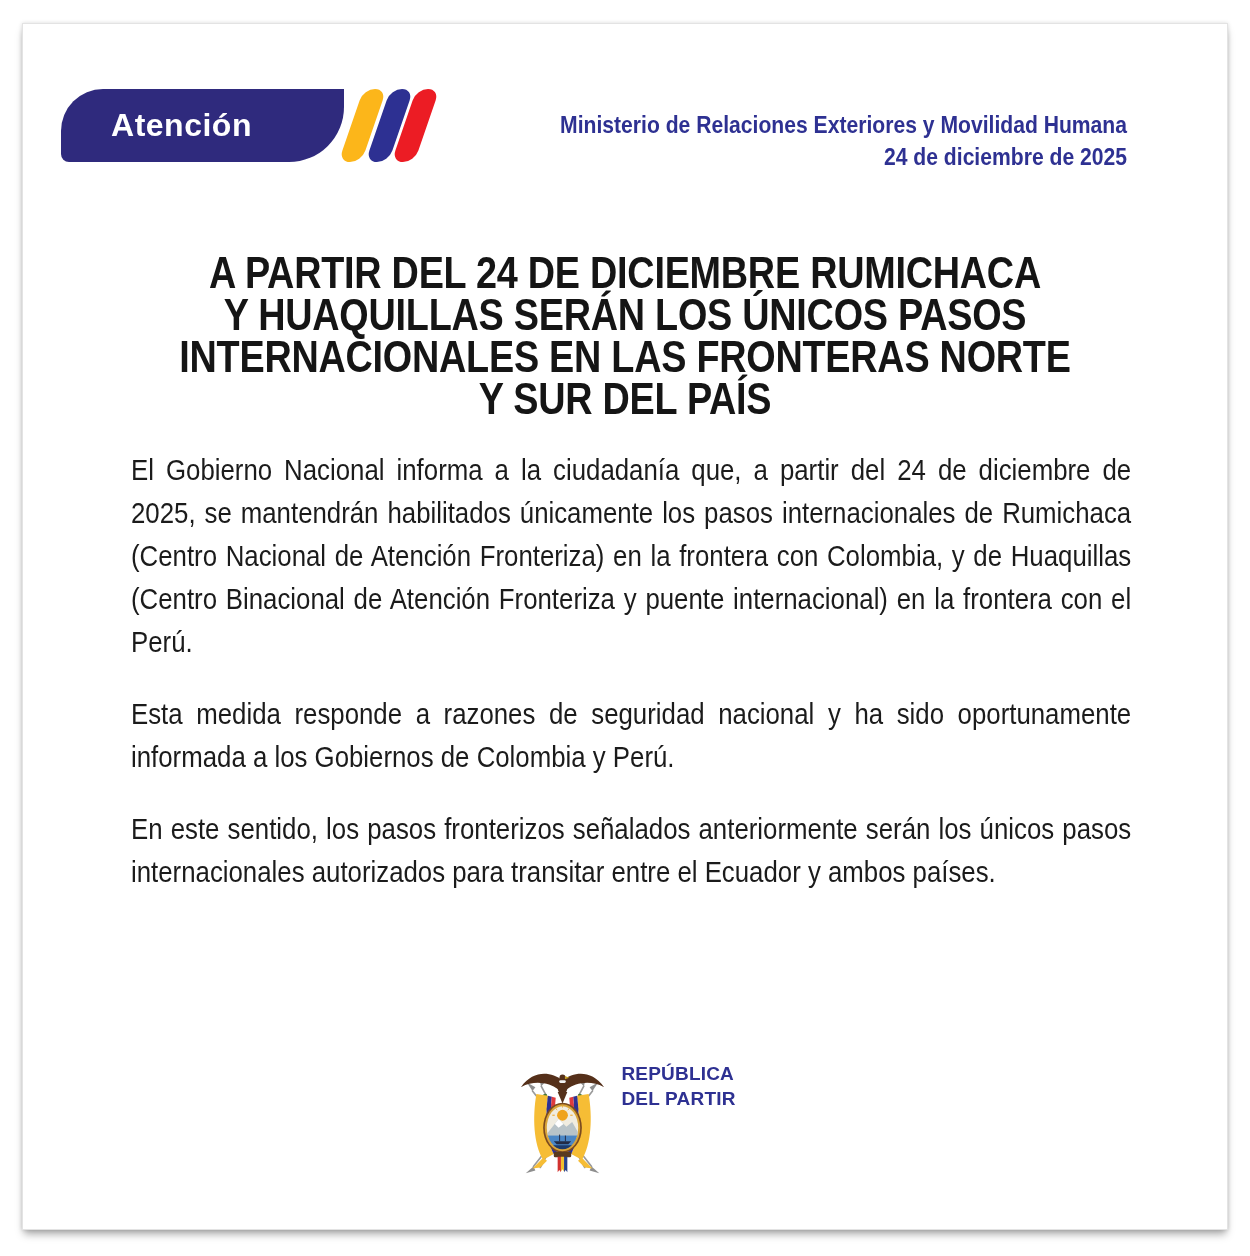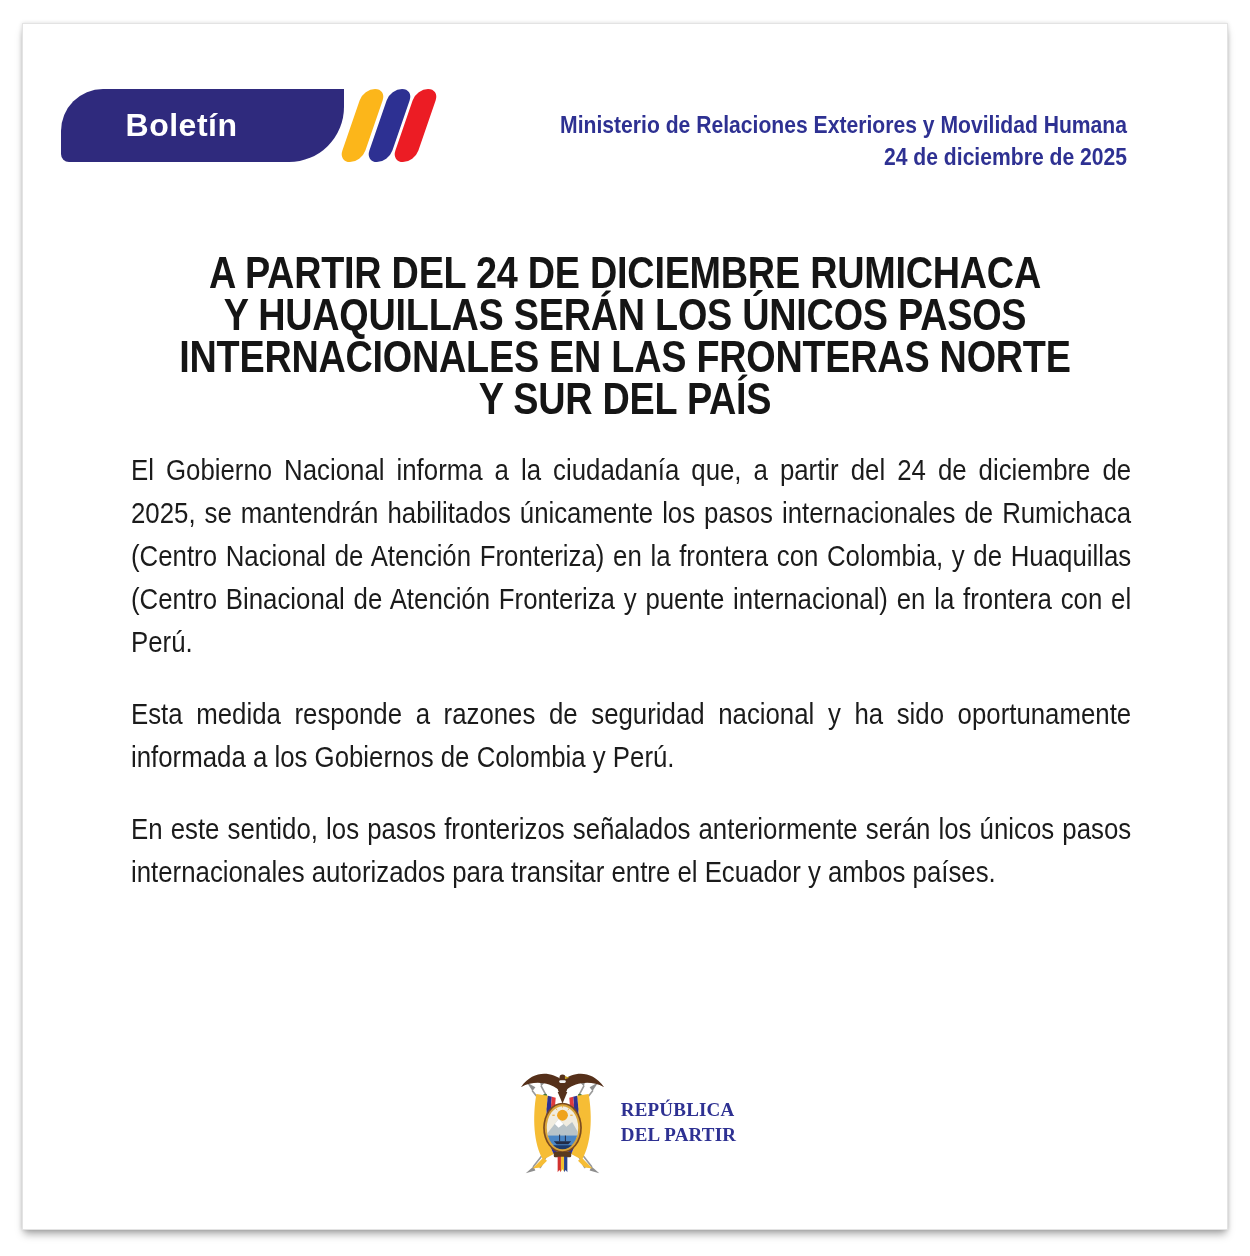--- a/index.html
+++ b/index.html
@@ -44,34 +44,34 @@
   
   .bodytext {
     position:absolute; top:424px; left:108px; width:1163px;
     transform:scaleX(0.86); transform-origin:0 0;
     color:#1b1b1b; font-size:30px; line-height:43px; text-align:justify;
   }
   .bodytext p { margin:0 0 29px 0; }
   
   .footer {
     position:absolute; top:1037px; left:0; width:100%;
-    display:flex; align-items:center; justify-content:center; gap:10px;font-family:Liberation Serif, serif;
+    display:flex; justify-content:center; gap:10px;
   }
   .org {
     color:#2E3192; font-weight:bold; font-size:19px; line-height:25px;
     letter-spacing:0.2px;
   }
 </style>
 </head>
 <body>
 
 <div class="card">
 
   <div class="badge">
-    <span>Boletín</span>
+    <span>Atención</span>
   </div>
 
   <div class="stripes">
     <span class="stripe" style="background:#FCB61A"></span><span class="stripe" style="background:#2D3092"></span><span class="stripe" style="background:#EC1C24"></span>
   </div>
 
   <div class="ministry">
     <div>Ministerio de Relaciones Exteriores y Movilidad Humana</div>
     <div>24 de diciembre de 2025</div>
   </div>

